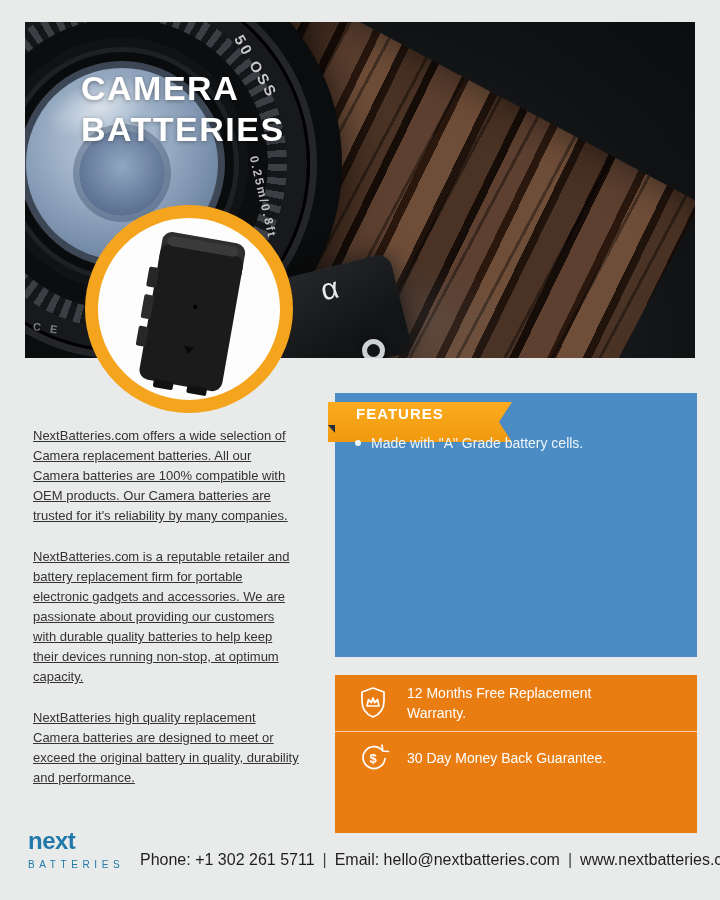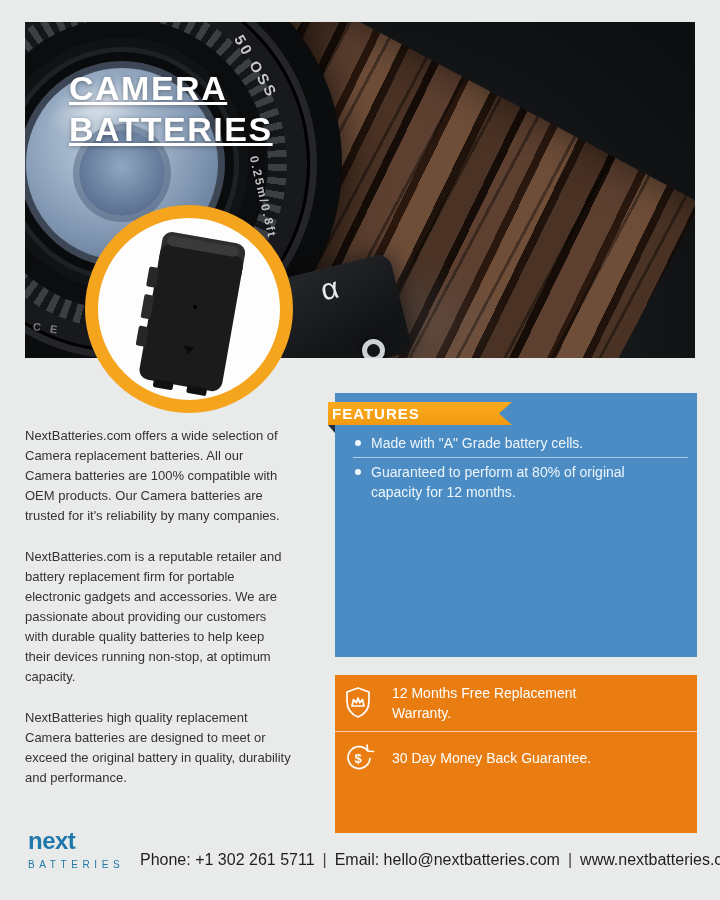--- a/index.html
+++ b/index.html
@@ -45,55 +45,55 @@
   .engrave-top{left:196px;top:36px;font-size:15px;letter-spacing:3px;transform:rotate(60deg);opacity:.9;}
   .engrave-side{left:196px;top:168px;font-size:12px;letter-spacing:2px;transform:rotate(77deg);opacity:.85;}
   .engrave-bl{left:8px;top:300px;font-size:11px;letter-spacing:3px;opacity:.5;transform:rotate(8deg);}
   .cam-body{position:absolute;left:236px;top:246px;width:142px;height:102px;border-radius:14px;
     transform:rotate(-14deg);background:linear-gradient(160deg,#27292c 0%,#131416 70%);
     box-shadow:0 0 26px rgba(0,0,0,.65);}
   .alpha-mark{position:absolute;left:296px;top:250px;font-size:30px;color:#e7ebee;transform:rotate(-12deg);}
   .lug{position:absolute;left:337px;top:317px;width:13px;height:13px;border:5px solid #ccd1d6;border-radius:50%;
     box-shadow:0 0 6px rgba(0,0,0,.6);}
   .hero-title{
-    position:absolute;left:44px;top:46px;color:#ffffff;font-size:34px;font-weight:bold;
-    letter-spacing:1.5px;line-height:41px;text-shadow:0 1px 4px rgba(0,0,0,.35);text-decoration:underline;
+    position:absolute;left:56px;top:46px;color:#ffffff;font-size:34px;font-weight:bold;
+    letter-spacing:1.5px;line-height:41px;text-shadow:0 1px 4px rgba(0,0,0,.35);
   }
   
   .batt-circle{
     position:absolute;left:85px;top:205px;width:182px;height:182px;border-radius:50%;
     border:13px solid #f4a41d;background:#fdfdfd;z-index:5;overflow:hidden;
     display:flex;align-items:center;justify-content:center;
   }
   
   .intro{position:absolute;left:25px;top:426px;width:316px;color:#333;font-size:13px;line-height:20px;}
-  .intro p{margin:0 0 21px 0;white-space:pre-line;}
+  .intro p{margin:0 0 21px 8px;white-space:pre-line;text-decoration:underline;}
   
   .features{position:absolute;left:335px;top:393px;width:362px;height:264px;background:#4a8cc3;}
   .ribbon{
-    position:absolute;left:-7px;top:9px;width:184px;height:23px;box-sizing:border-box;
+    position:absolute;left:-7px;top:9px;width:184px;height:40px;box-sizing:border-box;
     background:linear-gradient(#fbab1f,#f1990f);
     clip-path:polygon(0 0,100% 0,calc(100% - 13px) 50%,100% 100%,0 100%);
-    color:#fff;font-weight:bold;font-size:15px;letter-spacing:1px;line-height:23px;padding-left:4px;
+    color:#fff;font-weight:bold;font-size:15px;letter-spacing:1px;line-height:23px;padding-left:28px;
   }
   .ribbon-fold{position:absolute;left:-7px;top:32px;width:7px;height:8px;background:#232e3a;
     clip-path:polygon(0 0,100% 0,100% 100%);}
   .feat-list{position:absolute;left:0;top:36px;width:100%;box-sizing:border-box;padding:0 9px 0 18px;}
   .feat-item{
     position:relative;padding:4px 0 4px 18px;font-size:14px;line-height:20px;color:#eef5fc;
     white-space:pre-line;border-bottom:1px solid rgba(255,255,255,.55);
   }
   .feat-item:last-child{border-bottom:none;}
   .feat-item::before{
     content:"";position:absolute;left:2px;top:11px;width:6px;height:6px;border-radius:50%;background:#f0f7fd;
   }
   
   .guarantees{position:absolute;left:335px;top:675px;width:362px;height:158px;background:#e97d12;}
   .g-row{display:flex;align-items:center;box-sizing:border-box;min-height:57px;
-    padding:8px 10px 8px 5px;border-bottom:1px solid rgba(255,255,255,.6);}
+    padding:8px 10px 8px 20px;border-bottom:1px solid rgba(255,255,255,.6);}
   .g-row:last-child{border-bottom:none;min-height:42px;}
   .g-icon{width:36px;height:36px;margin-right:16px;flex:none;}
   .g-text{color:#ffffff;font-size:14px;line-height:20px;white-space:pre-line;}
   
   .logo{position:absolute;left:28px;top:824px;color:#2079aa;}
   .logo-next{font-size:24px;line-height:34px;font-weight:bold;letter-spacing:-.5px;}
   .logo-batteries{font-size:10px;letter-spacing:4.6px;margin-top:1px;}
   .contact{position:absolute;left:140px;top:851px;font-size:16px;color:#1e1e1e;white-space:nowrap;}
   .contact .sep{color:#444;padding:0 8px;}
 </style>
@@ -173,22 +173,20 @@
 Camera batteries are designed to meet or
 exceed the original battery in quality, durability
 and performance.</p>
 </div>
 
 <div class="features">
   <div class="ribbon">FEATURES</div>
   <div class="ribbon-fold"></div>
   <div class="feat-list">
     <div class="feat-item">Made with "A" Grade battery cells.</div>
-    <div class="feat-item">Guaranteed to perform at 80% of original
-capacity for 12 months.</div>
   </div>
 </div>
 
 <div class="guarantees">
   <div class="g-row">
     <svg class="g-icon" viewBox="0 0 36 36" fill="none" stroke="#ffffff" stroke-width="1.7" stroke-linejoin="round" stroke-linecap="round">
       <path d="M18 3 L29 7 L29 16 C29 24.5 24.5 29.5 18 32 C11.5 29.5 7 24.5 7 16 L7 7 Z"></path>
       <path d="M12 21 L13.5 14.5 L16.3 17.6 L18 13 L19.7 17.6 L22.5 14.5 L24 21 Z"></path>
     </svg>
     <div class="g-text">12 Months Free Replacement

